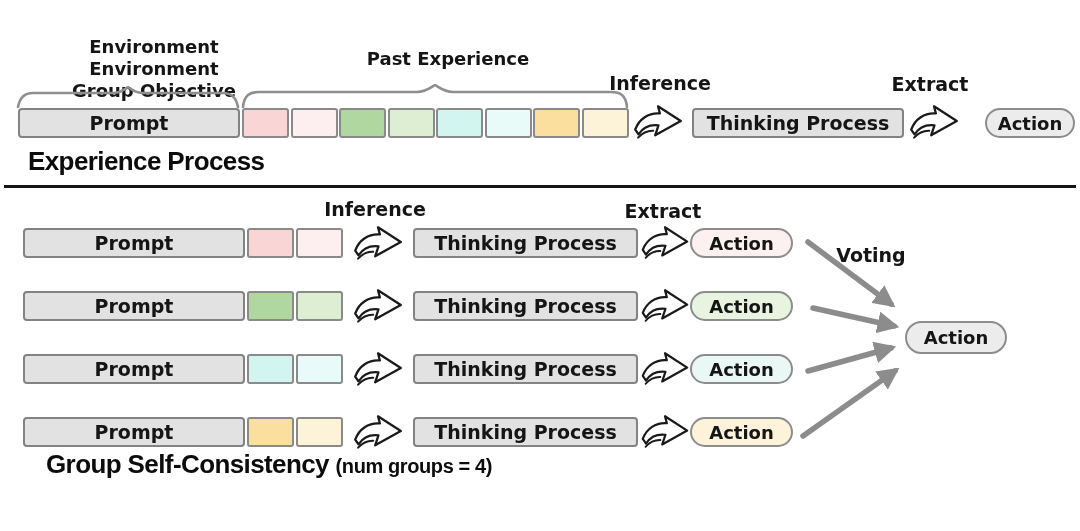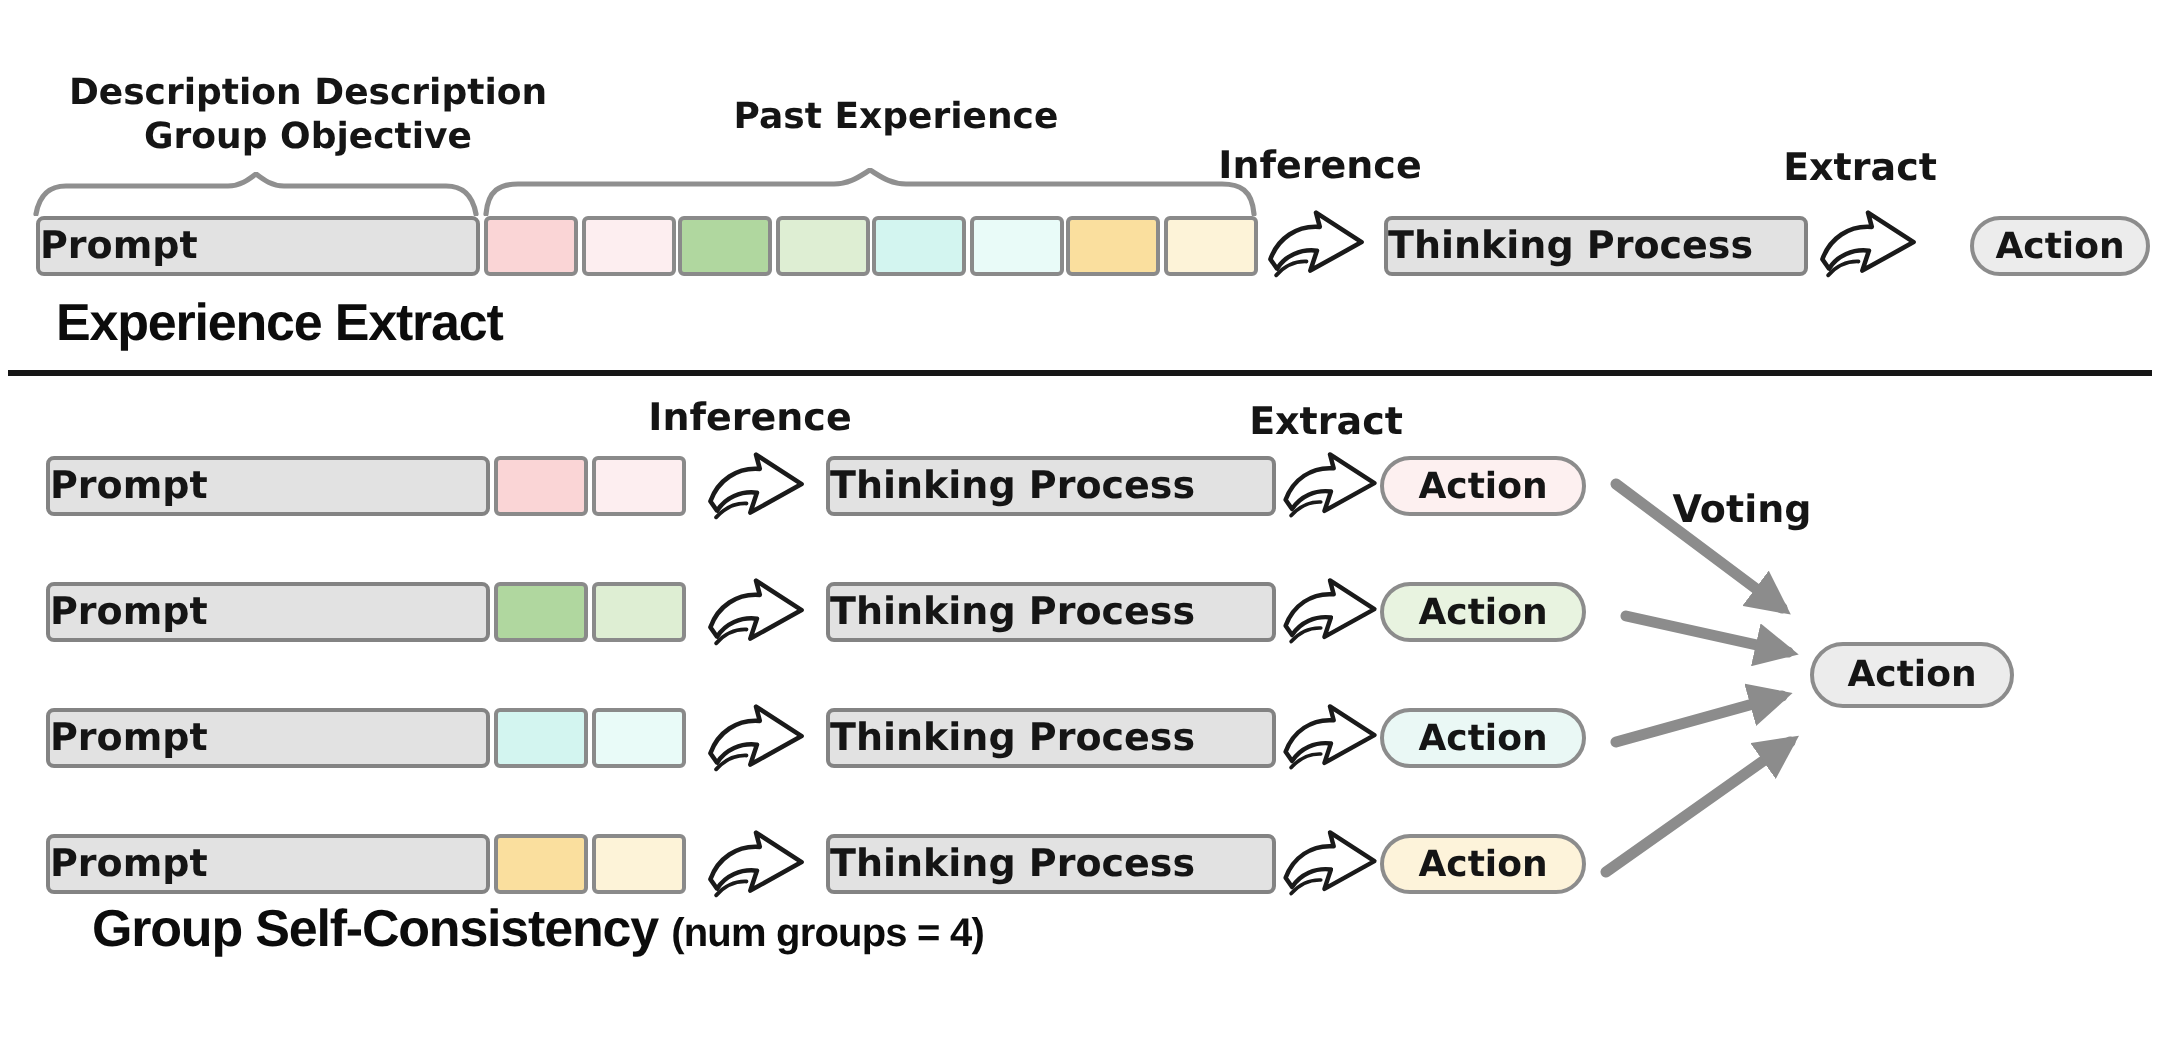--- a/index.html
+++ b/index.html
@@ -11,21 +11,21 @@
   .abs { position:absolute; }
   .hand { font-weight:700; color:#151515; }
   .lbl  { font-size:18px; text-align:center; line-height:1.22; }
   .heading {
     font-family:"Liberation Sans",sans-serif; font-weight:bold;
     font-size:26px; letter-spacing:-0.6px; color:#0c0c0c; white-space:nowrap;
   }
   .heading .suffix { font-size:20px; letter-spacing:-0.4px; }
   .box {
     border:2.5px solid #838383; background:#e2e2e2; border-radius:4px;
-    display:flex; align-items:center; 
+    display:flex; align-items:center; justify-content:center;
     font-weight:700; font-size:19px; color:#151515; height:30px;
   }
   .pill {
     border:2.5px solid #8c8c8c; background:#ececec; border-radius:16px;
     display:flex; align-items:center; justify-content:center;
     font-weight:700; font-size:18px; color:#151515; height:30px;
   }
   .cells { display:flex; gap:1.5px; }
   .cell {
     width:47px; height:30px; border:2.2px solid #8a8a8a; border-radius:3px;
@@ -47,21 +47,21 @@
         <path d="M3 28 C7 17 17 10 29 11 L27 3.5 L51 19 L24 34 L27.5 23.5 C19 22.5 11 26 6.5 33 Z" fill="#ffffff" stroke="#1a1a1a" stroke-width="2.4" stroke-linejoin="round"></path>
         <path d="M6 36.5 C11 31 17 29 22 29.2" fill="none" stroke="#1a1a1a" stroke-width="2" stroke-linecap="round"></path>
       </g>
       <marker id="gah" viewBox="0 0 10 10" refX="7.5" refY="5" markerWidth="4" markerHeight="4" orient="auto-start-reverse">
         <path d="M0 0 L10 5 L0 10 Z" fill="#8c8c8c"></path>
       </marker>
     </defs>
   </svg>
 
   <div class="abs lbl hand" style="left:30px; top:36px; width:248px;">
-    <div>Description Description</div>
+    <div>Environment Environment</div>
     <div>Group Objective</div>
   </div>
 
   <div class="abs lbl hand" style="left:358px; top:48px; width:180px;">Past Experience</div>
 
   <svg class="abs" style="left:16px; top:86px;" width="224" height="22" viewBox="0 0 224 22">
     <path d="M2 21 C4 10 10 7 17 7 L98 7 C104 7 108 4 112 1 C116 4 120 7 126 7 L207 7 C214 7 220 10 222 21" fill="none" stroke="#8f8f8f" stroke-width="2.6" stroke-linecap="round"></path>
   </svg>
 
   <svg class="abs" style="left:241px; top:84px;" width="388" height="24" viewBox="0 0 388 24">
@@ -96,21 +96,21 @@
   <div class="abs lbl hand" style="left:860px; top:73px; width:140px; font-size:19px;">Extract</div>
 
   <svg class="abs carrow" style="left:908px; top:103px;" width="52" height="38" viewBox="0 0 54 40">
       <use href="#curvy-arrow"></use>
     </svg>
 
   <div class="abs pill" style="left:985px; top:108px; width:90px;">
     <span>Action</span>
   </div>
 
-  <div class="abs heading" style="left:28px; top:146px;">Experience Extract</div>
+  <div class="abs heading" style="left:28px; top:146px;">Experience Process</div>
 
   <div class="abs divider" style="left:4px; top:185px; width:1072px;"></div>
 
   <div class="abs lbl hand" style="left:305px; top:198px; width:140px; font-size:19px;">Inference</div>
 
   <div class="abs lbl hand" style="left:593px; top:200px; width:140px; font-size:19px;">Extract</div>
 
   <div class="abs lbl hand" style="left:826px; top:244px; width:90px; font-size:19px;">Voting</div>
 
   <div class="row" style="top:228px;">

